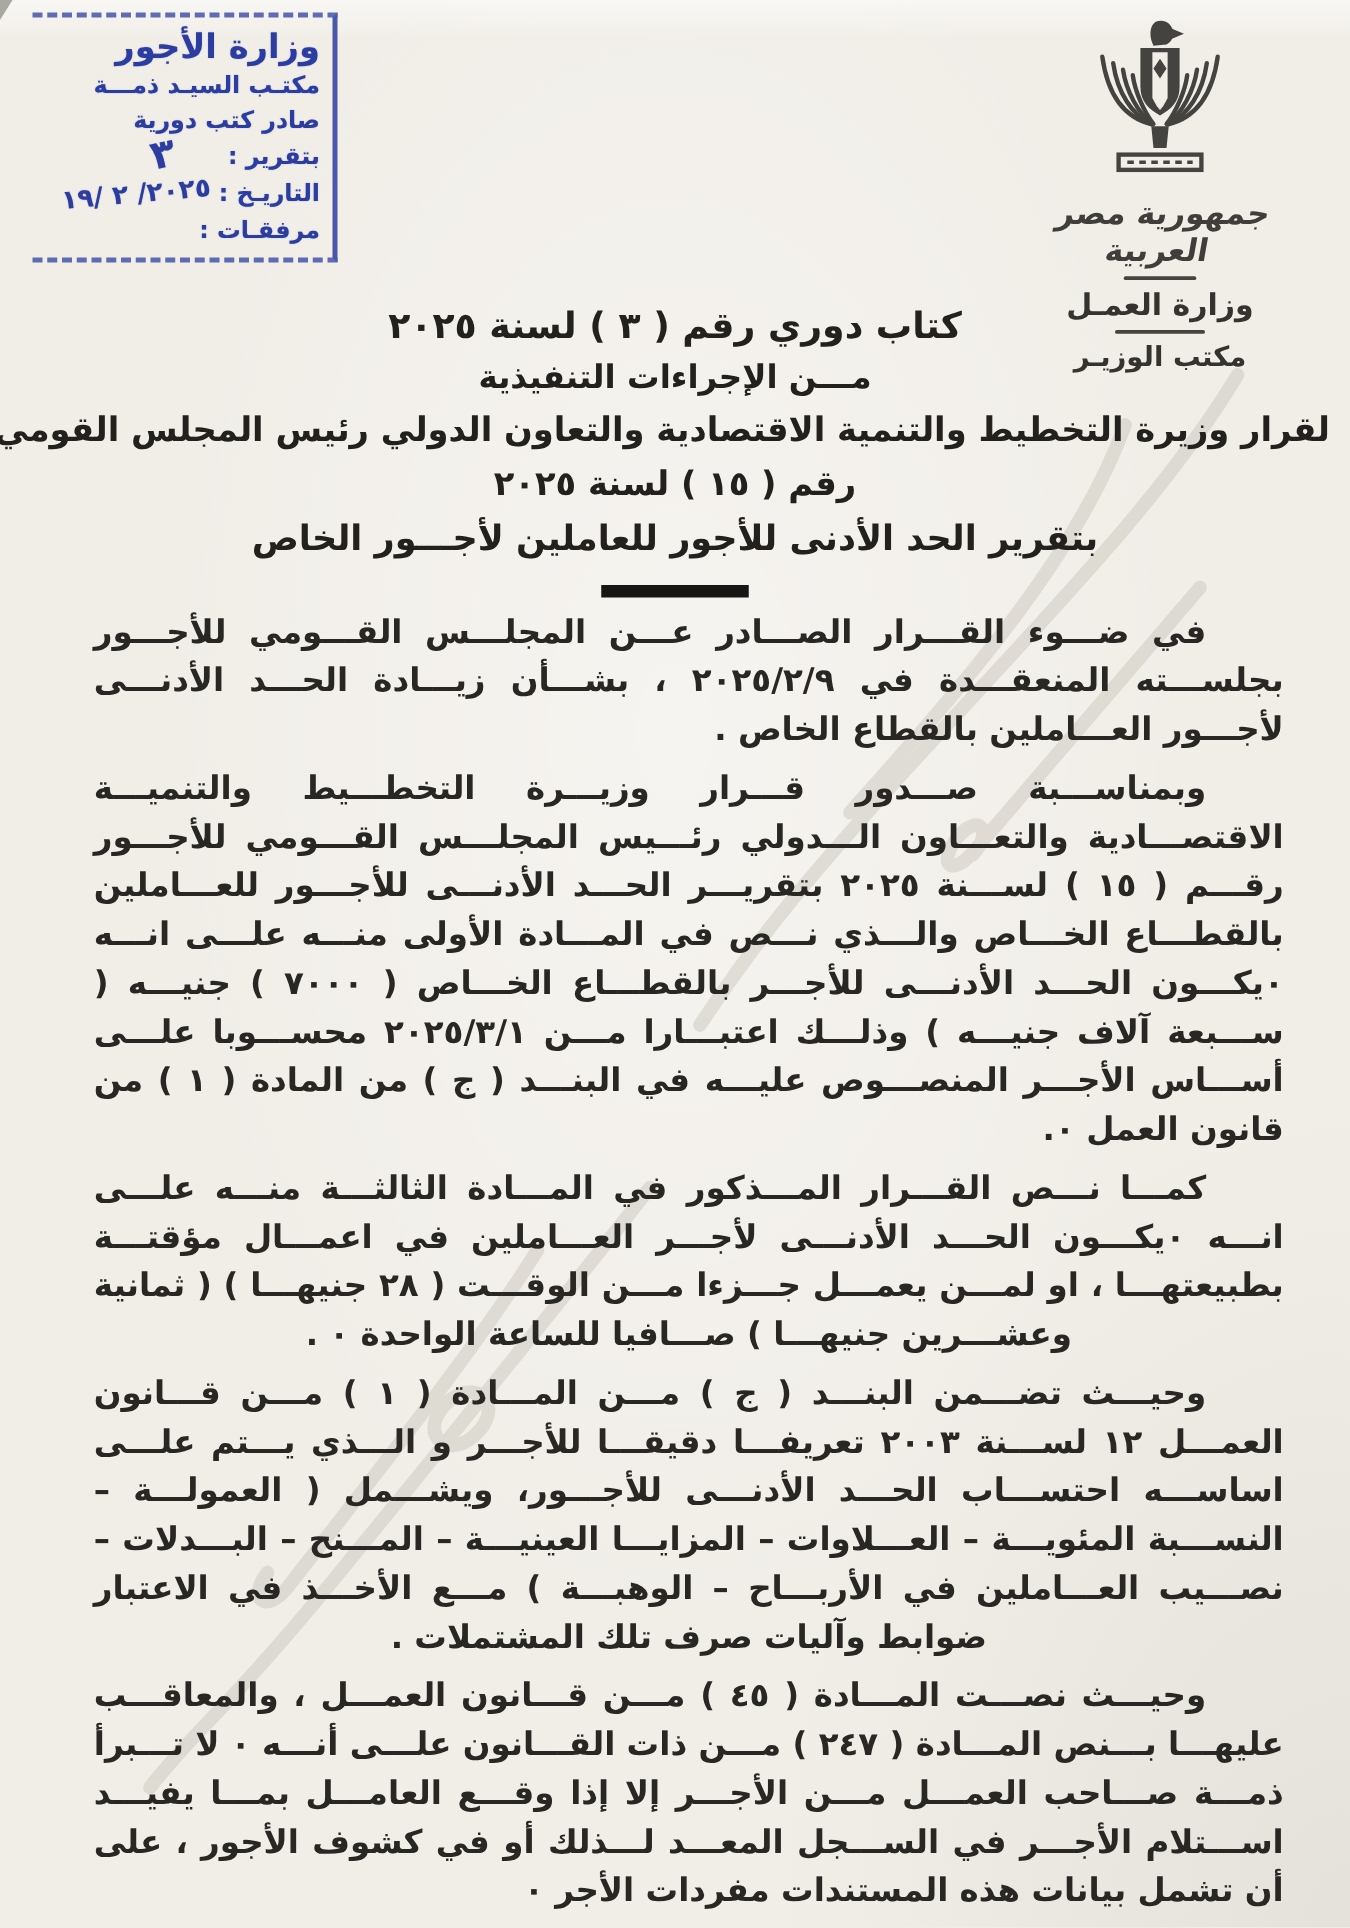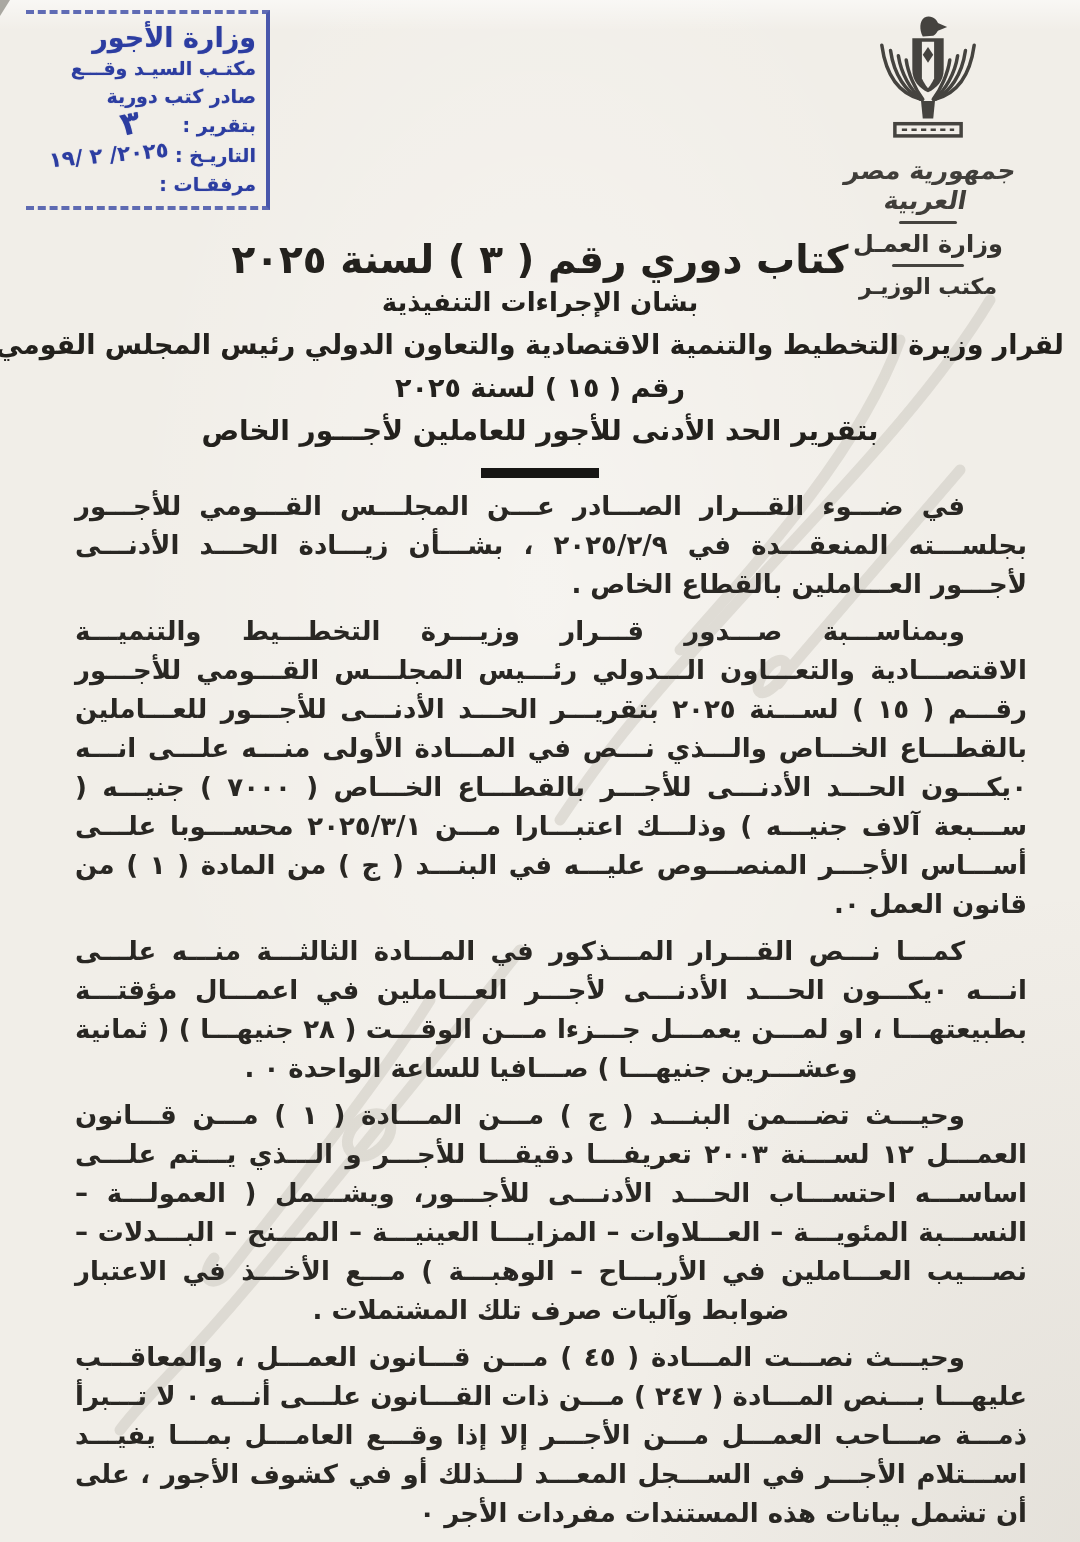--- a/index.html
+++ b/index.html
@@ -56,21 +56,21 @@
   .lh-rule.r1{width:58px;}
   .lh-rule.r2{width:72px;}
   .lh-ministry{font-size:24px;font-weight:bold;line-height:30px;color:#35332f;}
   .lh-office{font-size:22px;font-weight:bold;line-height:30px;color:#35332f;}
 
   
   .title-block{
     position:absolute;top:238px;left:16px;right:16px;
     text-align:center;color:#23211d;font-weight:bold;direction:rtl;
   }
-  .t1{font-size:39px;line-height:44px;}
+  .t1{font-size:29px;line-height:44px;}
   .t2{font-size:26px;line-height:40px;}
   .t3{font-size:27px;line-height:45px;white-space:nowrap;}
   .t4{font-size:27px;line-height:42px;}
   .t5{font-size:28px;line-height:44px;}
   .title-bar{width:118px;height:10px;background:#171614;margin:15px auto 0;}
 
   
   .body-text{
     position:absolute;top:487px;right:36px;left:58px;
     direction:rtl;text-align:justify;color:#292723;
@@ -95,21 +95,21 @@
     <path d="M 900 340 C 860 450, 760 560, 680 650"></path>
     <path d="M 960 470 C 900 540, 840 610, 780 680 c -20 24, -30 10, -14 -10 c 16 -20, 30 -6, 12 14"></path>
     <path d="M 520 950 C 450 1040, 360 1150, 270 1260 S 150 1390, 120 1430"></path>
     <path d="M 430 1000 C 380 1080, 300 1180, 230 1270 c -18 22, -32 8, -16 -12"></path>
     <path d="M 360 1120 c 24 -18, 44 6, 20 28 c -24 22, -48 -4, -20 -28"></path>
   </g>
 </svg>
 
 <div class="stamp">
   <div class="s-title">وزارة الأجور</div>
-  <div class="s-line">مكتـب السيـد وقـــع</div>
+  <div class="s-line">مكتـب السيـد ذمـــة</div>
   <div class="s-line">صادر كتب دورية</div>
   <div class="s-field">
     <span>بتقرير :</span>
     <span class="s-hand">٣</span>
   </div>
   <div class="s-field">
     <span>التاريـخ :</span>
     <span class="s-hand-date">٢٠٢٥/ ٢ /١٩</span>
   </div>
   <div class="s-line">مرفقـات :</div>
@@ -138,21 +138,21 @@
   </svg>
   <div class="lh-republic">جمهورية مصر العربية</div>
   <div class="lh-rule r1"></div>
   <div class="lh-ministry">وزارة العمـل</div>
   <div class="lh-rule r2"></div>
   <div class="lh-office">مكتب الوزيـر</div>
 </div>
 
 <div class="title-block">
   <div class="t1">كتاب دوري رقم ( ٣ ) لسنة ٢٠٢٥</div>
-  <div class="t2">بشان الإجراءات التنفيذية</div>
+  <div class="t2">مـــن الإجراءات التنفيذية</div>
   <div class="t3">لقرار وزيرة التخطيط والتنمية الاقتصادية والتعاون الدولي رئيس المجلس القومي للأجور</div>
   <div class="t4">رقم ( ١٥ ) لسنة ٢٠٢٥</div>
   <div class="t5">بتقرير الحد الأدنى للأجور للعاملين لأجـــور الخاص</div>
   <div class="title-bar"></div>
 </div>
 
 <div class="body-text">
   <p>في ضـــوء القـــرار الصـــادر عـــن المجلـــس القـــومي للأجـــور بجلســـته المنعقـــدة في ٢٠٢٥/٢/٩ ، بشـــأن زيـــادة الحـــد الأدنـــى لأجـــور العـــاملين بالقطاع الخاص .</p>
   <p><span>وبمناســـبة صـــدور قـــرار وزيـــرة التخطـــيط والتنميـــة الاقتصـــادية والتعـــاون الـــدولي رئـــيس المجلـــس القـــومي للأجـــور رقـــم ( ١٥ ) لســـنة ٢٠٢٥ بتقريـــر الحـــد الأدنـــى للأجـــور للعـــاملين بالقطـــاع الخـــاص والـــذي نـــص في المـــادة الأولى منـــه علـــى انـــه </span><span class="u">٠يكـــون الحـــد الأدنـــى للأجـــر بالقطـــاع الخـــاص ( ٧٠٠٠ ) جنيـــه ( ســـبعة آلاف جنيـــه ) وذلـــك اعتبـــارا مـــن ٢٠٢٥/٣/١ محســـوبا علـــى أســـاس الأجـــر المنصـــوص عليـــه في البنـــد ( ج ) من المادة ( ١ ) من قانون العمل ٠.</span></p>
   <p class="center-last"><span>كمـــا نـــص القـــرار المـــذكور في المـــادة الثالثـــة منـــه علـــى انـــه </span><span class="u">٠يكـــون الحـــد الأدنـــى لأجـــر العـــاملين في اعمـــال مؤقتـــة بطبيعتهـــا ، او لمـــن يعمـــل جـــزءا مـــن الوقـــت ( ٢٨ جنيهـــا ) ( ثمانية وعشـــرين جنيهـــا ) صـــافيا للساعة الواحدة ٠ .</span></p>

